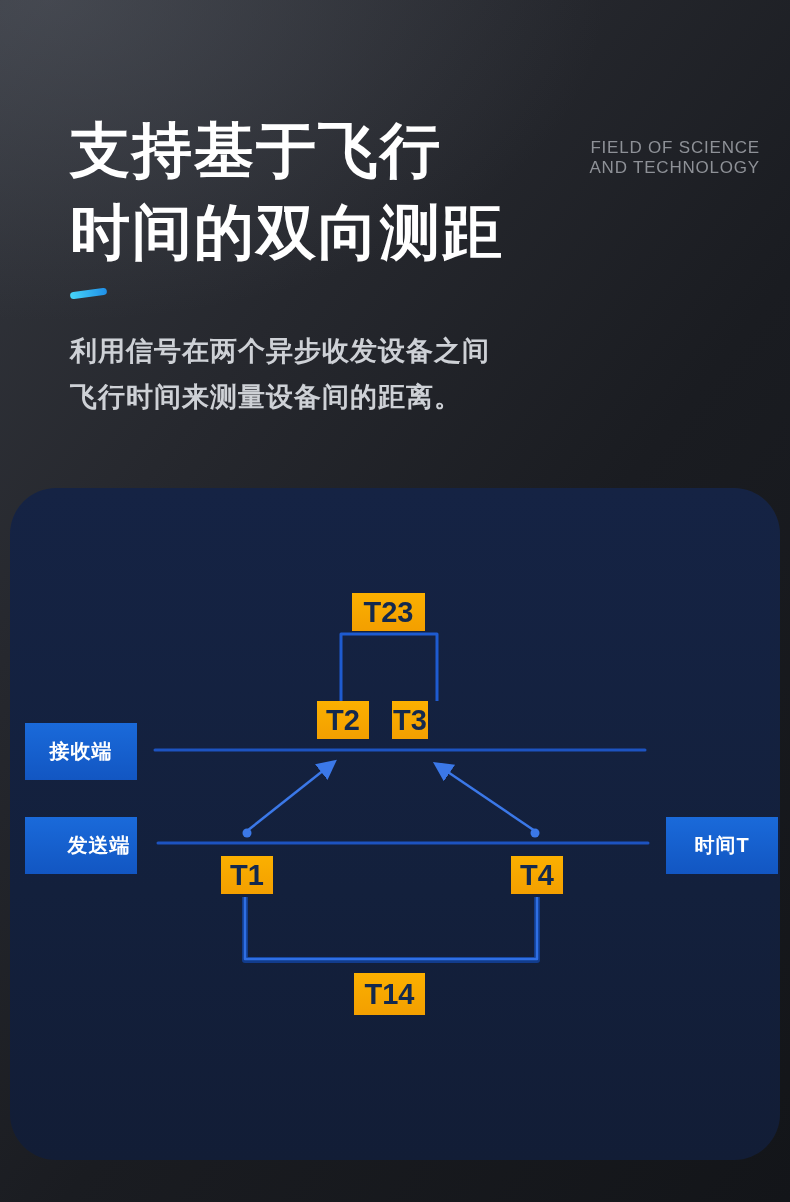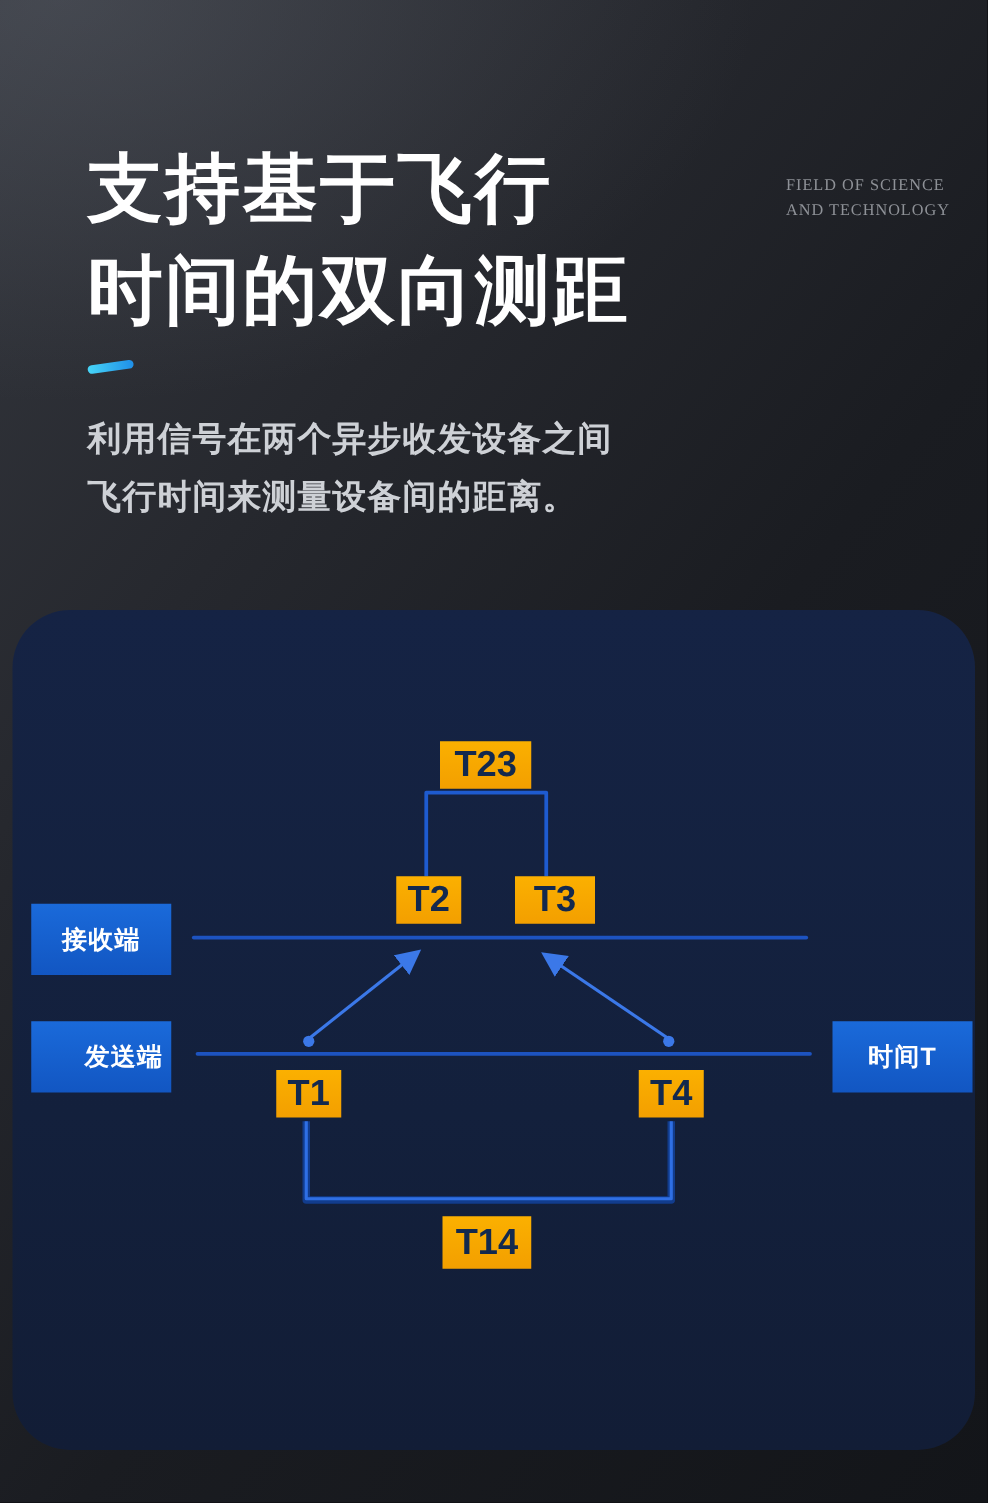--- a/index.html
+++ b/index.html
@@ -13,23 +13,23 @@
       radial-gradient(900px 520px at 6% 0%, rgba(110,115,126,0.30), rgba(110,115,126,0) 62%),
       linear-gradient(128deg,#34373e 0%,#26282e 30%,#1a1c21 58%,#131519 100%);
   }
   .title{
     position:absolute;left:70px;top:110px;
     color:#ffffff;font-size:60px;font-weight:800;
     line-height:82px;letter-spacing:2px;white-space:nowrap;
   }
   .eyebrow{
     position:absolute;right:30px;top:138px;
-    font-family:Liberation Serif, serif;
-    color:#8e9197;font-size:13px;line-height:20px;
-    letter-spacing:0.8px;text-align:left;white-space:nowrap;
+    font-family:Liberation Sans, sans-serif;
+    color:#8e9197;font-size:17px;line-height:20px;
+    letter-spacing:0.8px;text-align:right;white-space:nowrap;
   }
   .accent-dash{
     position:absolute;left:70px;top:290px;
     width:37px;height:7px;border-radius:4px;
     transform:rotate(-8deg);
     background:linear-gradient(90deg,#47d5f7,#1f8fe8);
   }
   .desc{
     position:absolute;left:70px;top:328px;
     color:#ced1d6;font-size:27px;line-height:46px;
@@ -56,21 +56,21 @@
     background:linear-gradient(180deg,#fbb000,#f39f00);
     color:#13294e;font-size:29px;
   }
   
   .lbl-receiver{left:25px;top:723px;width:112px;height:57px;}
   .lbl-sender  {left:25px;top:817px;width:112px;height:57px;padding-left:36px;}
   .lbl-time    {left:666px;top:817px;width:112px;height:57px;}
   
   .ts-t23{left:352px;top:593px;width:73px;height:38px;}
   .ts-t2 {left:317px;top:701px;width:52px;height:38px;}
-  .ts-t3 {left:412px;top:701px;width:64px;height:38px;}
+  .ts-t3 {left:392px;top:701px;width:36px;height:38px;}
   .ts-t1 {left:221px;top:856px;width:52px;height:38px;}
   .ts-t4 {left:511px;top:856px;width:52px;height:38px;text-align:right;}
   .ts-t14{left:354px;top:973px;width:71px;height:42px;font-size:26px;}
 </style>
 </head>
 <body>
 
 <div class="poster">
 
   <div class="title">

